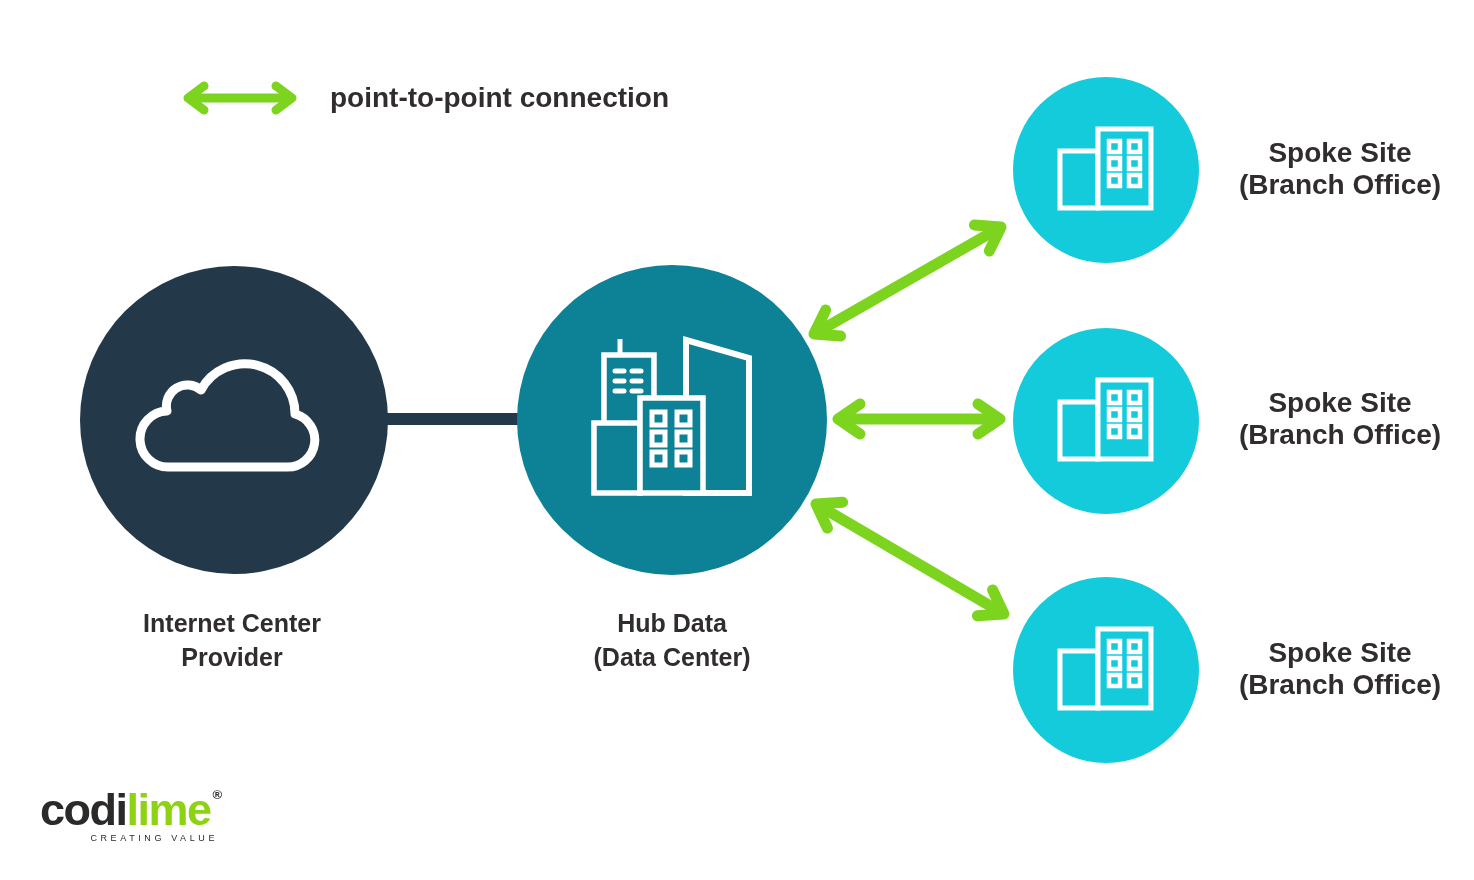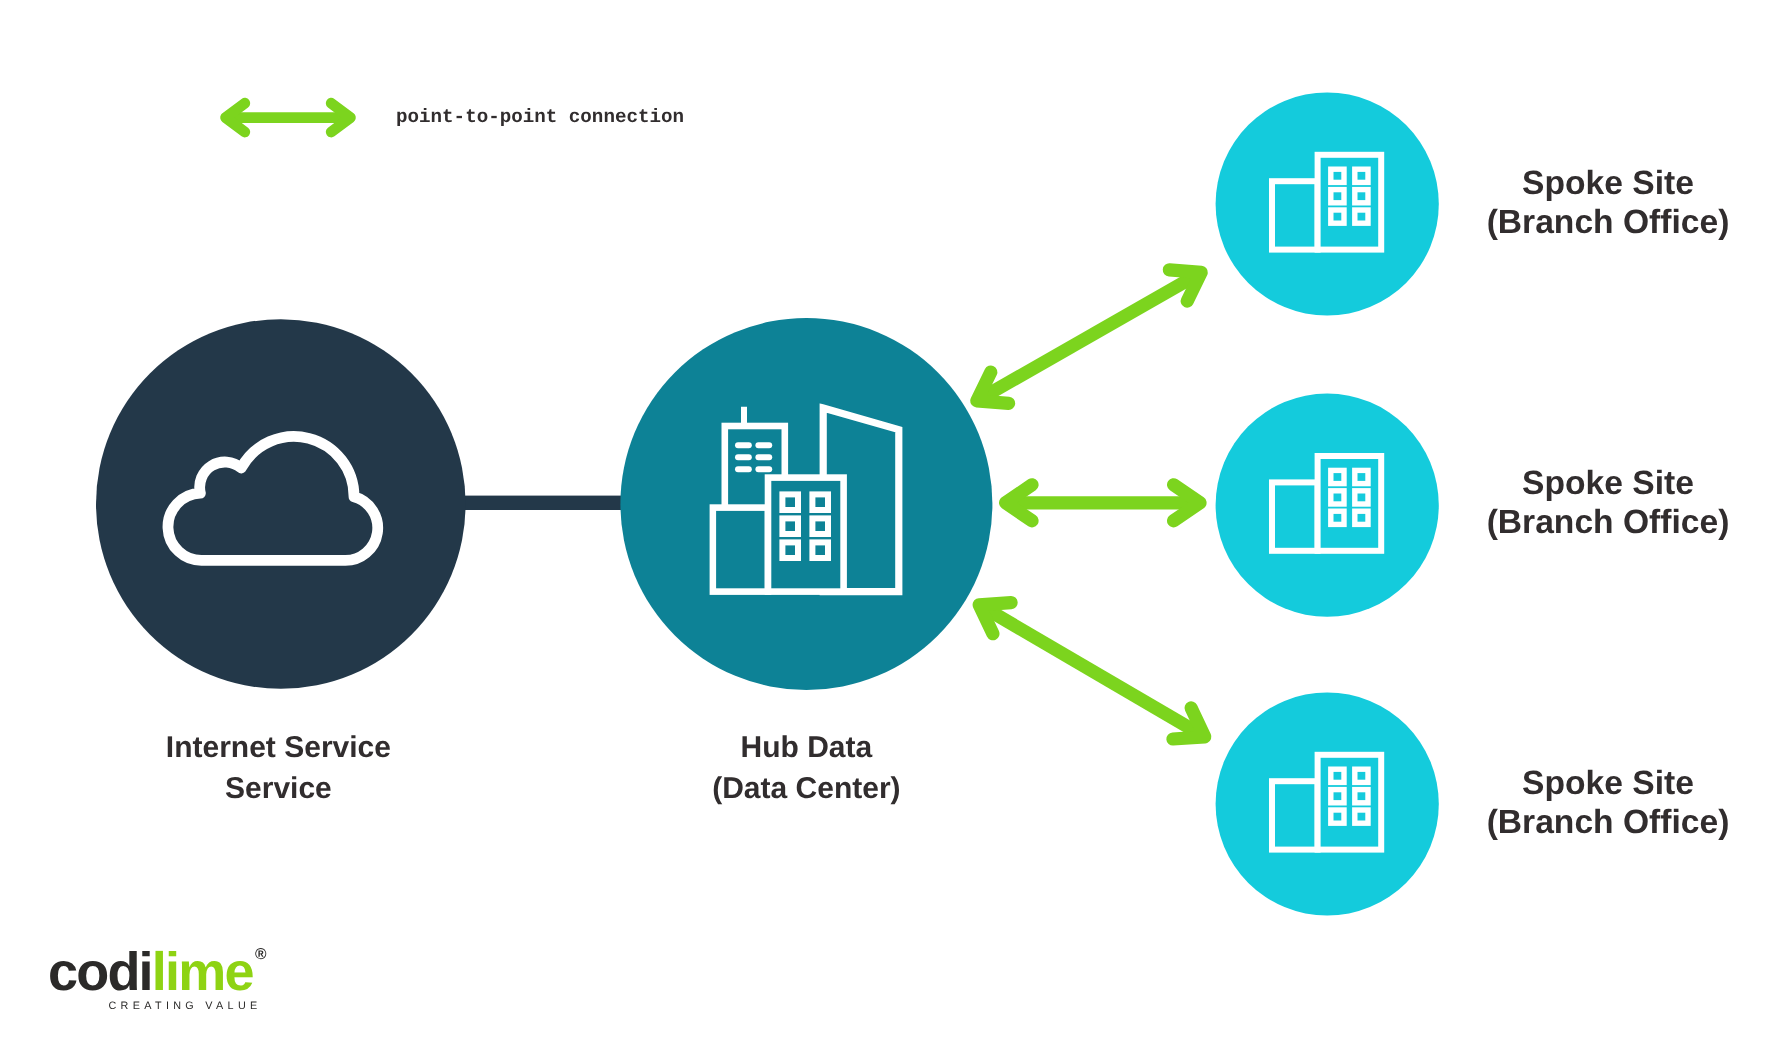--- a/index.html
+++ b/index.html
@@ -12,21 +12,21 @@
   .canvas{position:relative;width:1474px;height:880px;background:var(--background,#fff);overflow:hidden;}
 
   
   .arrows-overlay{position:absolute;left:0;top:0;width:1474px;height:880px;pointer-events:none;}
   .arrow-shaft{stroke:var(--green,#7cd41e);stroke-width:11;stroke-linecap:butt;fill:none;}
   .marker-v{stroke:var(--green,#7cd41e);fill:none;stroke-linecap:round;stroke-linejoin:round;}
 
   
   .legend{position:absolute;left:180px;top:78px;display:flex;align-items:center;gap:30px;}
   .legend-arrow-svg .arrow-shaft{stroke-width:9;}
-  .legend-label{font-size:16px;font-weight:bold;color:var(--text,#312d2e);font-family:Liberation Mono, monospace;}
+  .legend-label{font-size:28px;font-weight:bold;color:var(--text,#312d2e);}
 
   
   .connector{position:absolute;left:378px;top:413px;width:148px;height:12px;background:var(--navy,#233849);}
 
   
   .node{position:absolute;border-radius:50%;display:flex;align-items:center;justify-content:center;}
   .node-isp{left:80px;top:266px;width:308px;height:308px;background:var(--navy,#233849);}
   .node-hub{left:517px;top:265px;width:310px;height:310px;background:var(--teal,#0d8296);}
   .node-spoke{width:186px;height:186px;background:var(--cyan,#14cbdc);left:1013px;}
   .node-spoke-1{top:77px;}
@@ -87,22 +87,22 @@
   </div>
 
   <div class="connector"></div>
 
   <div class="node node-isp">
     <svg class="cloud-svg" width="202" height="124" viewBox="0 0 202 124">
       <path class="icon-stroke" stroke-width="9" d="M42,113 A28,28 0 0 1 40,57 A21,21 0 0 1 74,36 A50,50 0 0 1 168,60 A27,27 0 0 1 160,113 Z"></path>
     </svg>
   </div>
   <div class="label label-isp">
-    <div>Internet Service</div>
-    <div>Service</div>
+    <div>Internet Center</div>
+    <div>Provider</div>
   </div>
 
   <div class="node node-hub">
     <svg class="hub-icon-svg" width="162" height="162" viewBox="0 0 162 162">
 
       <line class="win" x1="29" y1="3" x2="29" y2="19" stroke-width="5"></line>
       <rect class="bldg fill-teal" x="13" y="19" width="50" height="71" stroke-width="5.5"></rect>
       <line class="win" x1="24" y1="35" x2="33" y2="35" stroke-width="5" stroke-linecap="round"></line>
       <line class="win" x1="41" y1="35" x2="50" y2="35" stroke-width="5" stroke-linecap="round"></line>
       <line class="win" x1="24" y1="45" x2="33" y2="45" stroke-width="5" stroke-linecap="round"></line>

